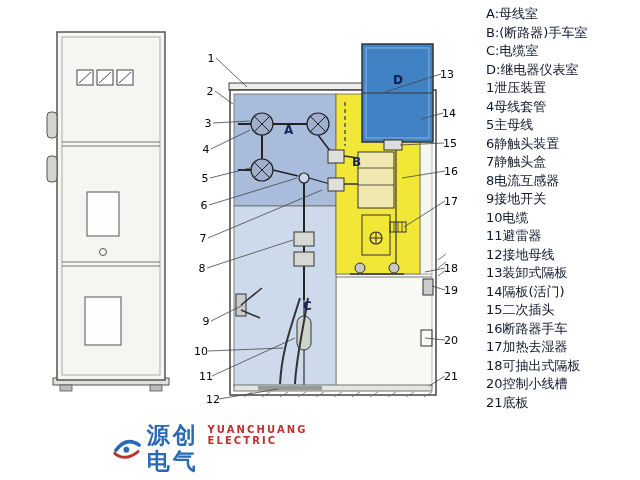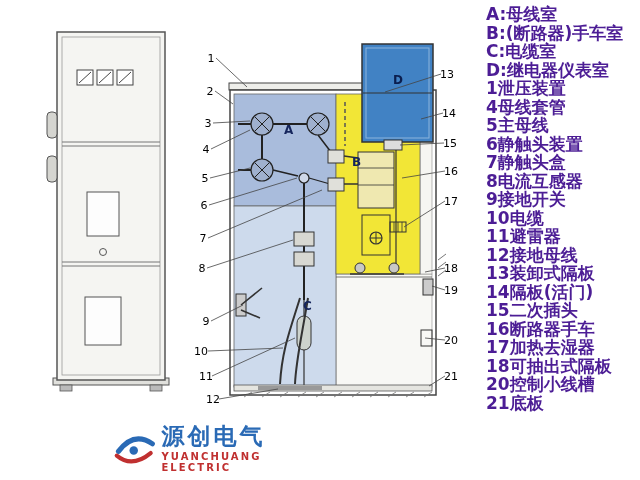--- a/index.html
+++ b/index.html
@@ -1,23 +1,23 @@
 <!DOCTYPE html>
 <html><head>
 <meta charset="utf-8">
 <style>
   html,body{margin:0;padding:0;background:#fff;}
   .page{position:relative;width:640px;height:480px;background:#ffffff;overflow:hidden;
         font-family:"DejaVu Sans","Liberation Sans",sans-serif;}
   .figure-svg{position:absolute;left:0;top:0;}
-  .legend{position:absolute;left:486px;top:5px;width:152px;color:#4c1d95;
-          font-size:17px;font-weight:700;line-height:18.5px;white-space:nowrap;}
+  .legend{position:absolute;left:486px;top:5px;width:152px;color:#0f172a;
+          font-size:13px;font-weight:400;line-height:18.5px;white-space:nowrap;}
   .legend-line{height:18.5px;}
   .logo{position:absolute;left:110px;top:420px;width:200px;height:56px;display:flex;align-items:center;}
-  .logo-texts{margin-left:4px;display:flex;flex-direction:column;}
+  .logo-texts{margin-left:4px;display:flex;flex-direction:row;}
   .logo-cn{font-size:23px;font-weight:700;color:#2a6ab5;letter-spacing:3px;line-height:26px;}
   .logo-en{font-size:10px;font-weight:700;color:#c03030;letter-spacing:2.1px;margin-top:2px;}
 </style>
 </head>
 <body>
 
 <div class="page">
 
   <svg class="figure-svg" width="480" height="480" viewBox="0 0 480 480">
 

